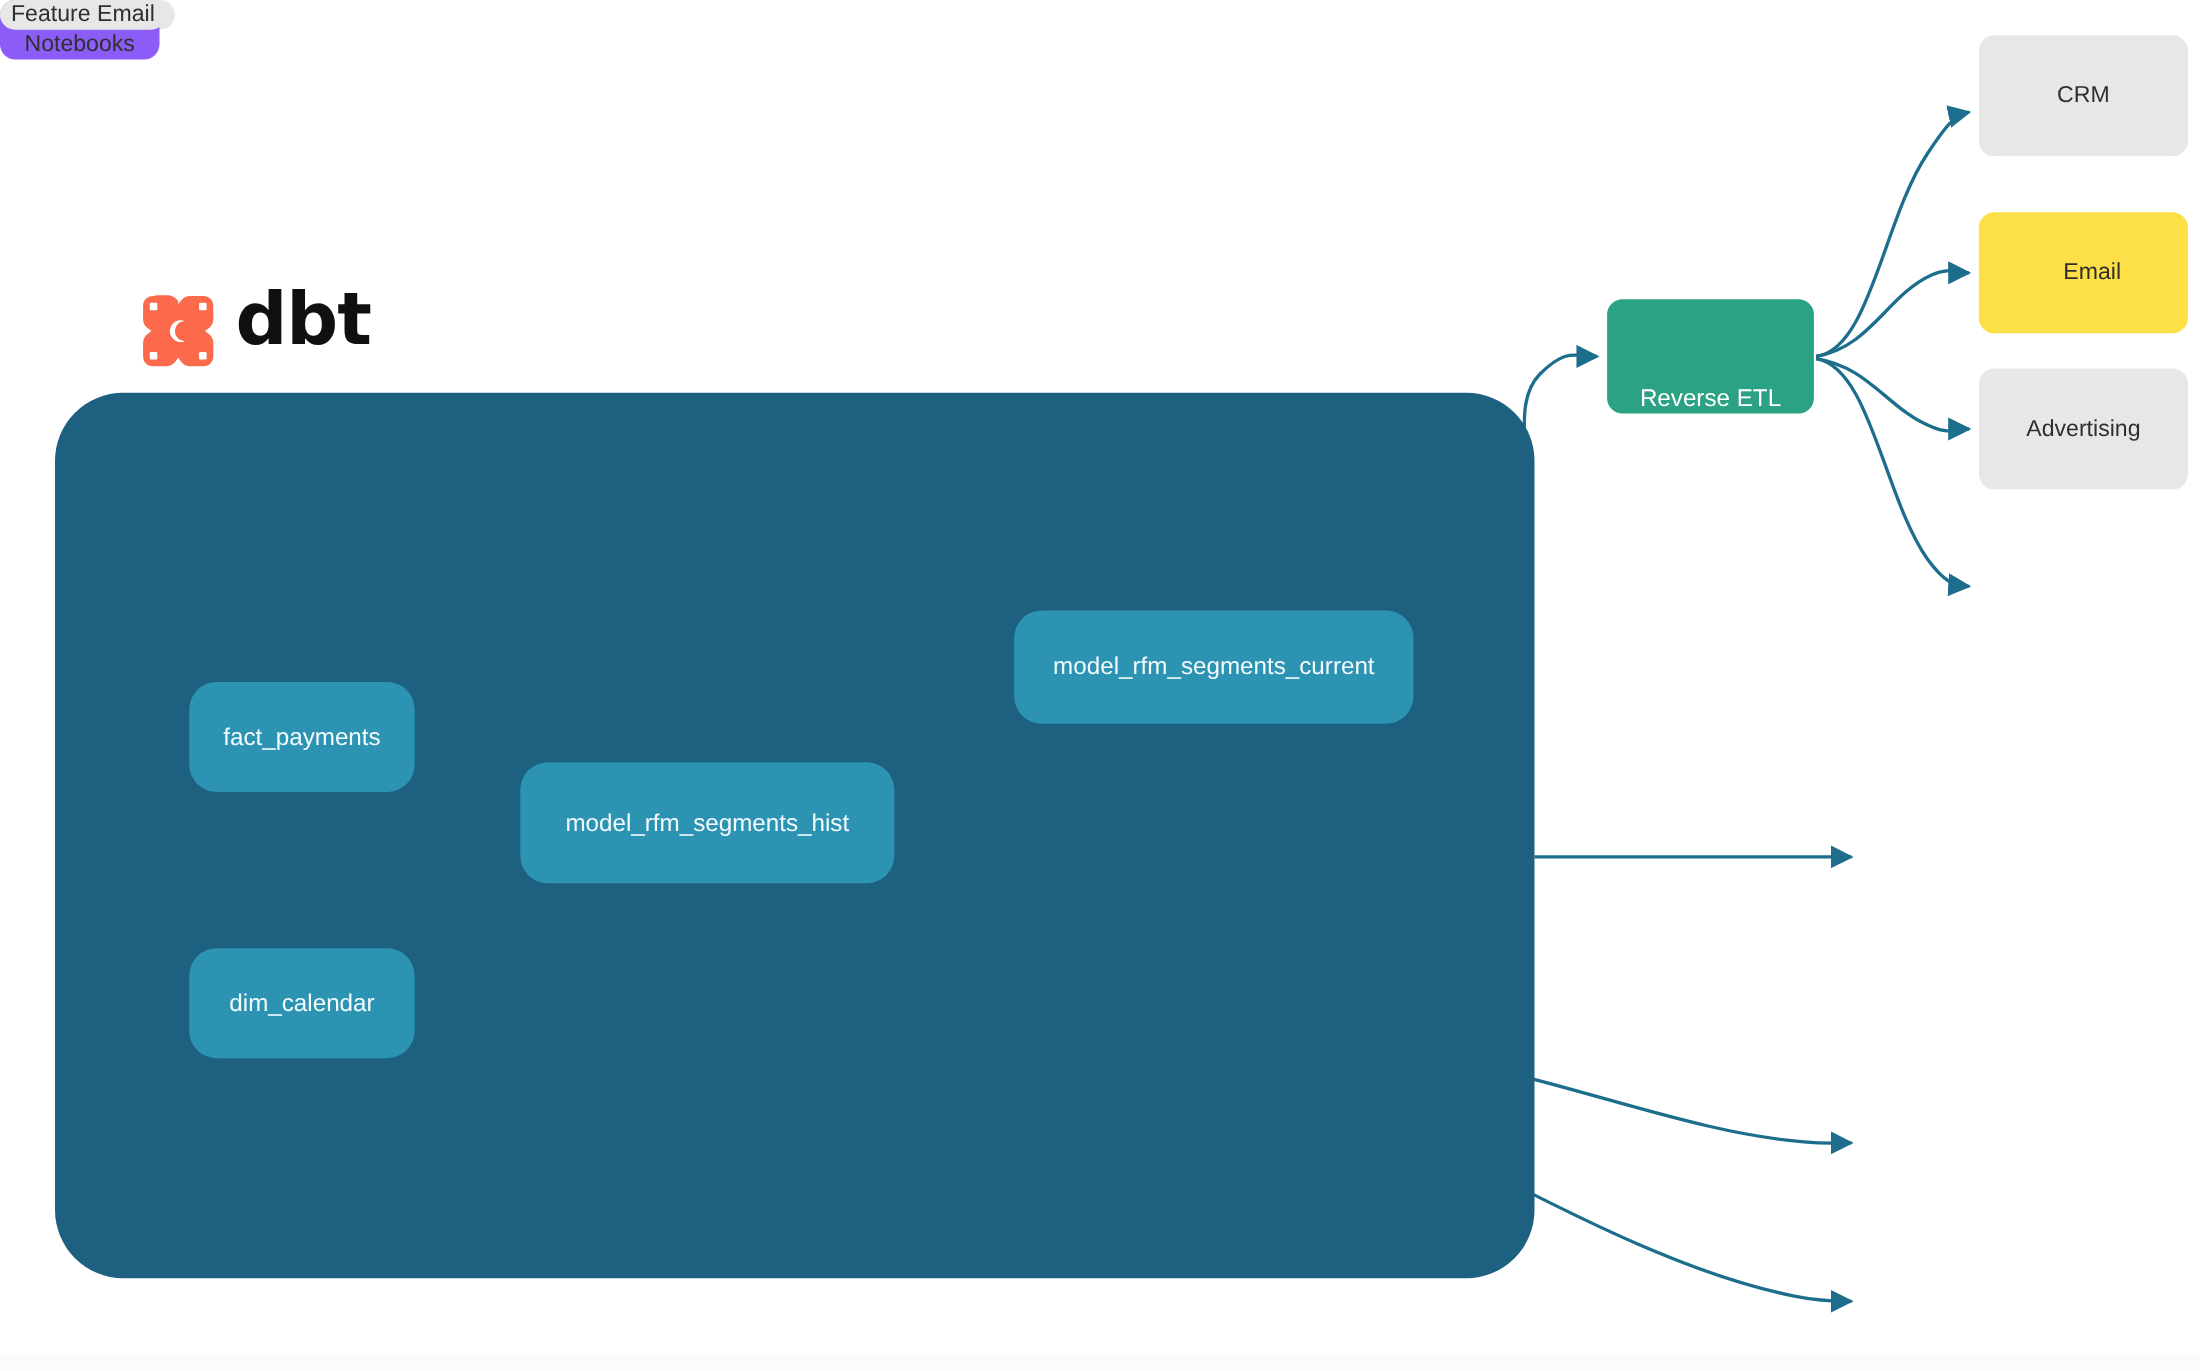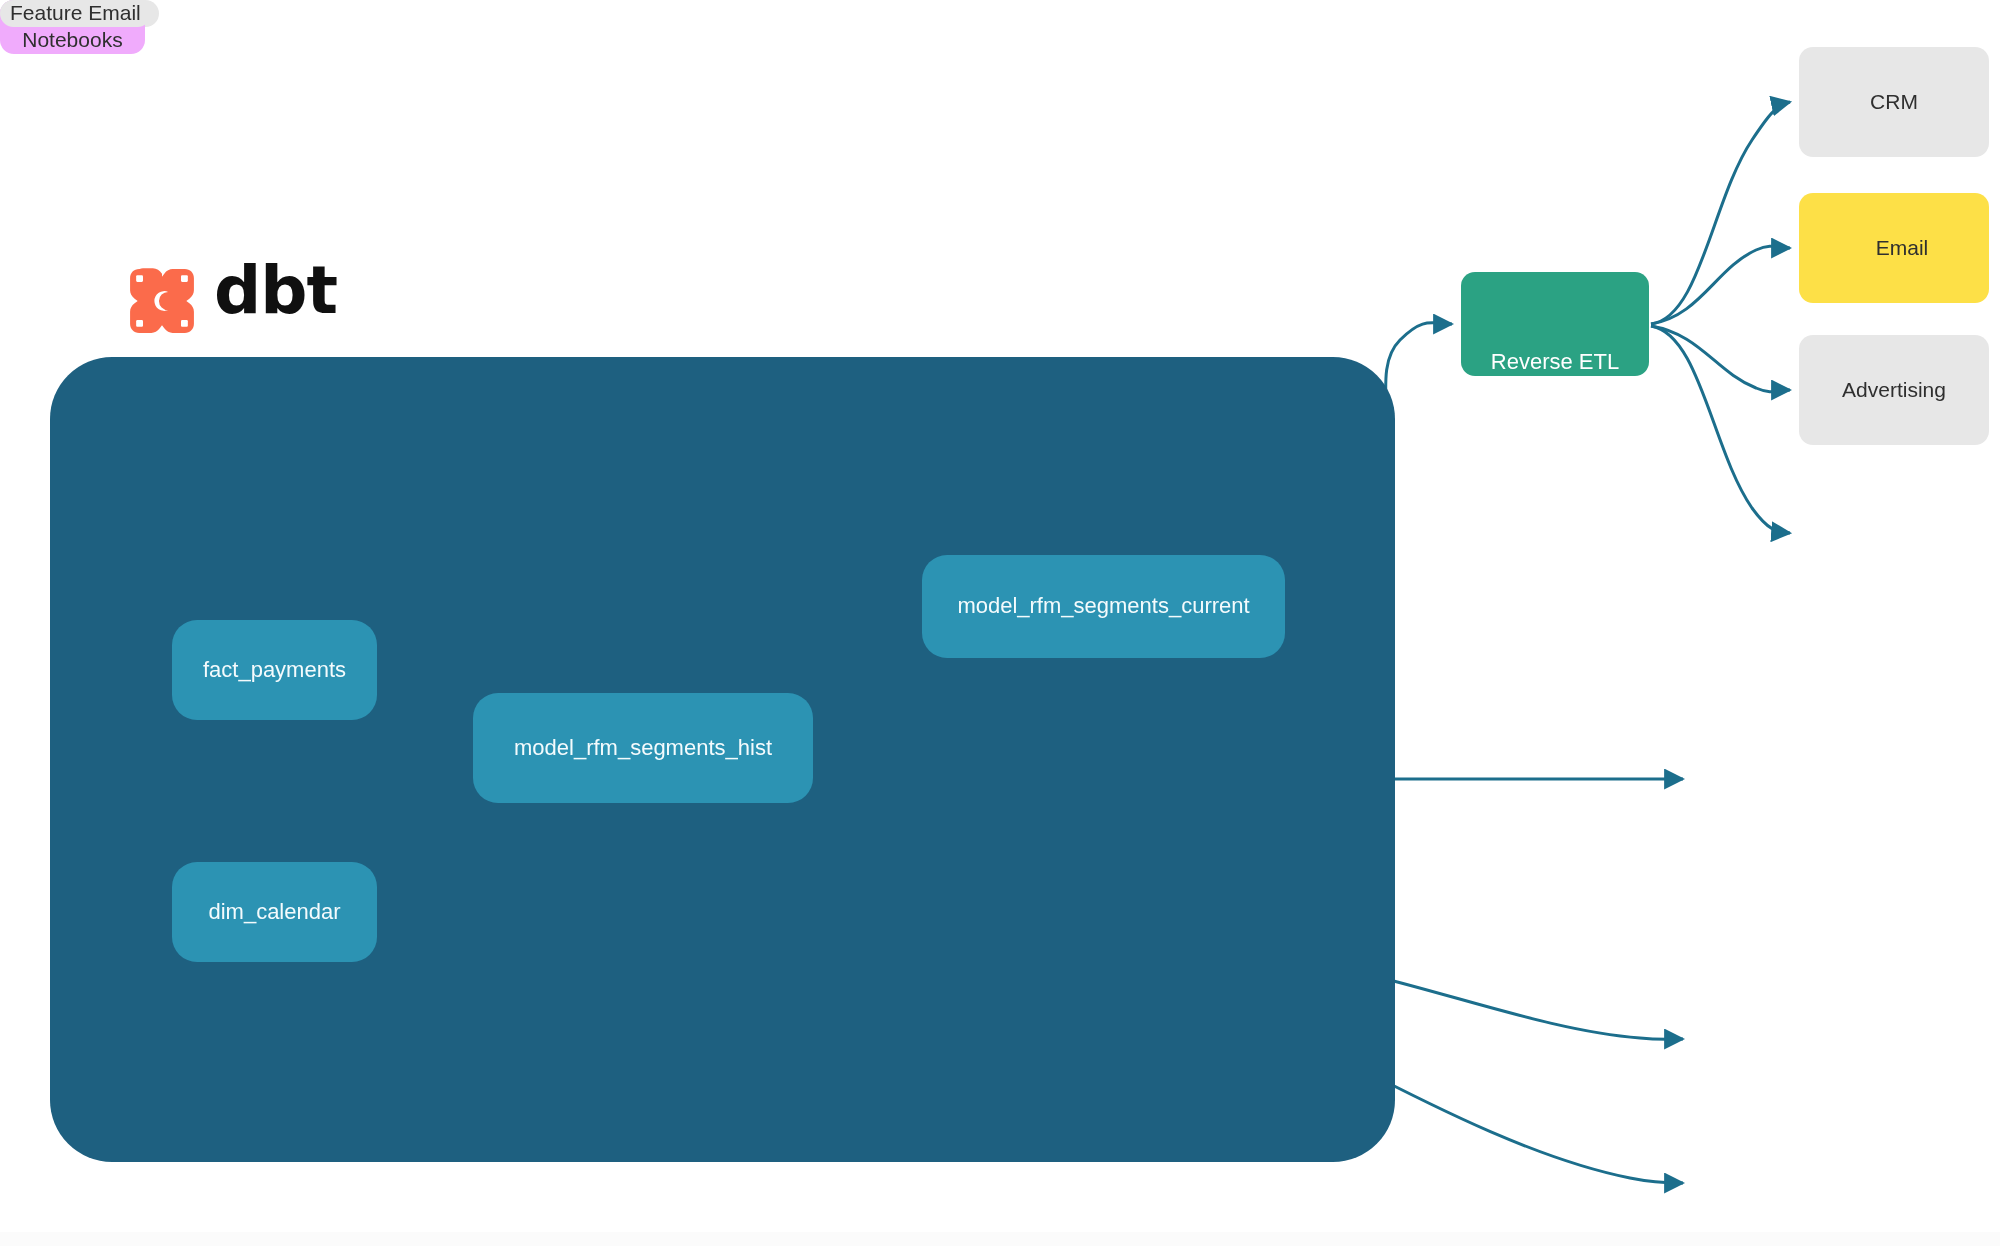--- a/index.html
+++ b/index.html
@@ -101,21 +101,21 @@
   .node-dest .multi {
     display: block;
   }
 
   
   #node-fact-payments      { left: 172px;  top: 620px;  width: 205px; height: 100px; }
   #node-dim-calendar       { left: 172px;  top: 862px;  width: 205px; height: 100px; }
   #node-rfm-hist           { left: 473px;  top: 693px;  width: 340px; height: 110px; }
   #node-rfm-current        { left: 922px;  top: 555px;  width: 363px; height: 103px; }
   #node-reverse-etl        { left: 1461px; top: 272px;  width: 188px; height: 104px; align-items: flex-end; }
-  #node-crm                { left: 1799px; top: 47px;   width: 190px; height: 110px; }
+  #node-crm                { left: 1799px; top: 32px;   width: 190px; height: 110px; }
   #node-email              { left: 1799px; top: 193px;  width: 190px; height: 110px; }
   #node-advertising        { left: 1799px; top": 0;     width: 190px; height: 110px; }
   #node-sms-push           { left: 1799px; top: 478px;  width: 190px; height: 110px; }
   #node-bi-dashboards      { left: 1692px; top: 735px;  width: 190px; height: 110px; }
   #node-ds-notebooks       { left: 1692px; top: 984px;  width: 190px; height: 110px; }
   #node-feature-store      { left: 1692px; top: 1133px; width: 190px; height: 98px; }
 </style>
 </head>
 <body>
 
@@ -248,21 +248,21 @@
   </div>
 
   <div class="node node-dest" id="node-sms-push" style="background: rgb(231, 231, 231);">
     <span>SMS &amp; Push</span>
   </div>
 
   <div class="node node-dest" id="node-bi-dashboards" style="background: rgb(231, 231, 231);">
     <span>BI Dashboards</span>
   </div>
 
-  <div class="node node-dest" id="node-ds-notebooks" style="background: #f0abfc;">
+  <div class="node node-dest" id="node-ds-notebooks" style="background: #8b5cf6;">
     <span>
       <span class="multi">Data Science</span>
       <span class="multi">Notebooks</span>
     </span>
   </div>
 
   <div class="node node-dest" id="node-feature-store" style="background: rgb(231, 231, 231);">
     <span>Feature Email</span>
   </div>
 

